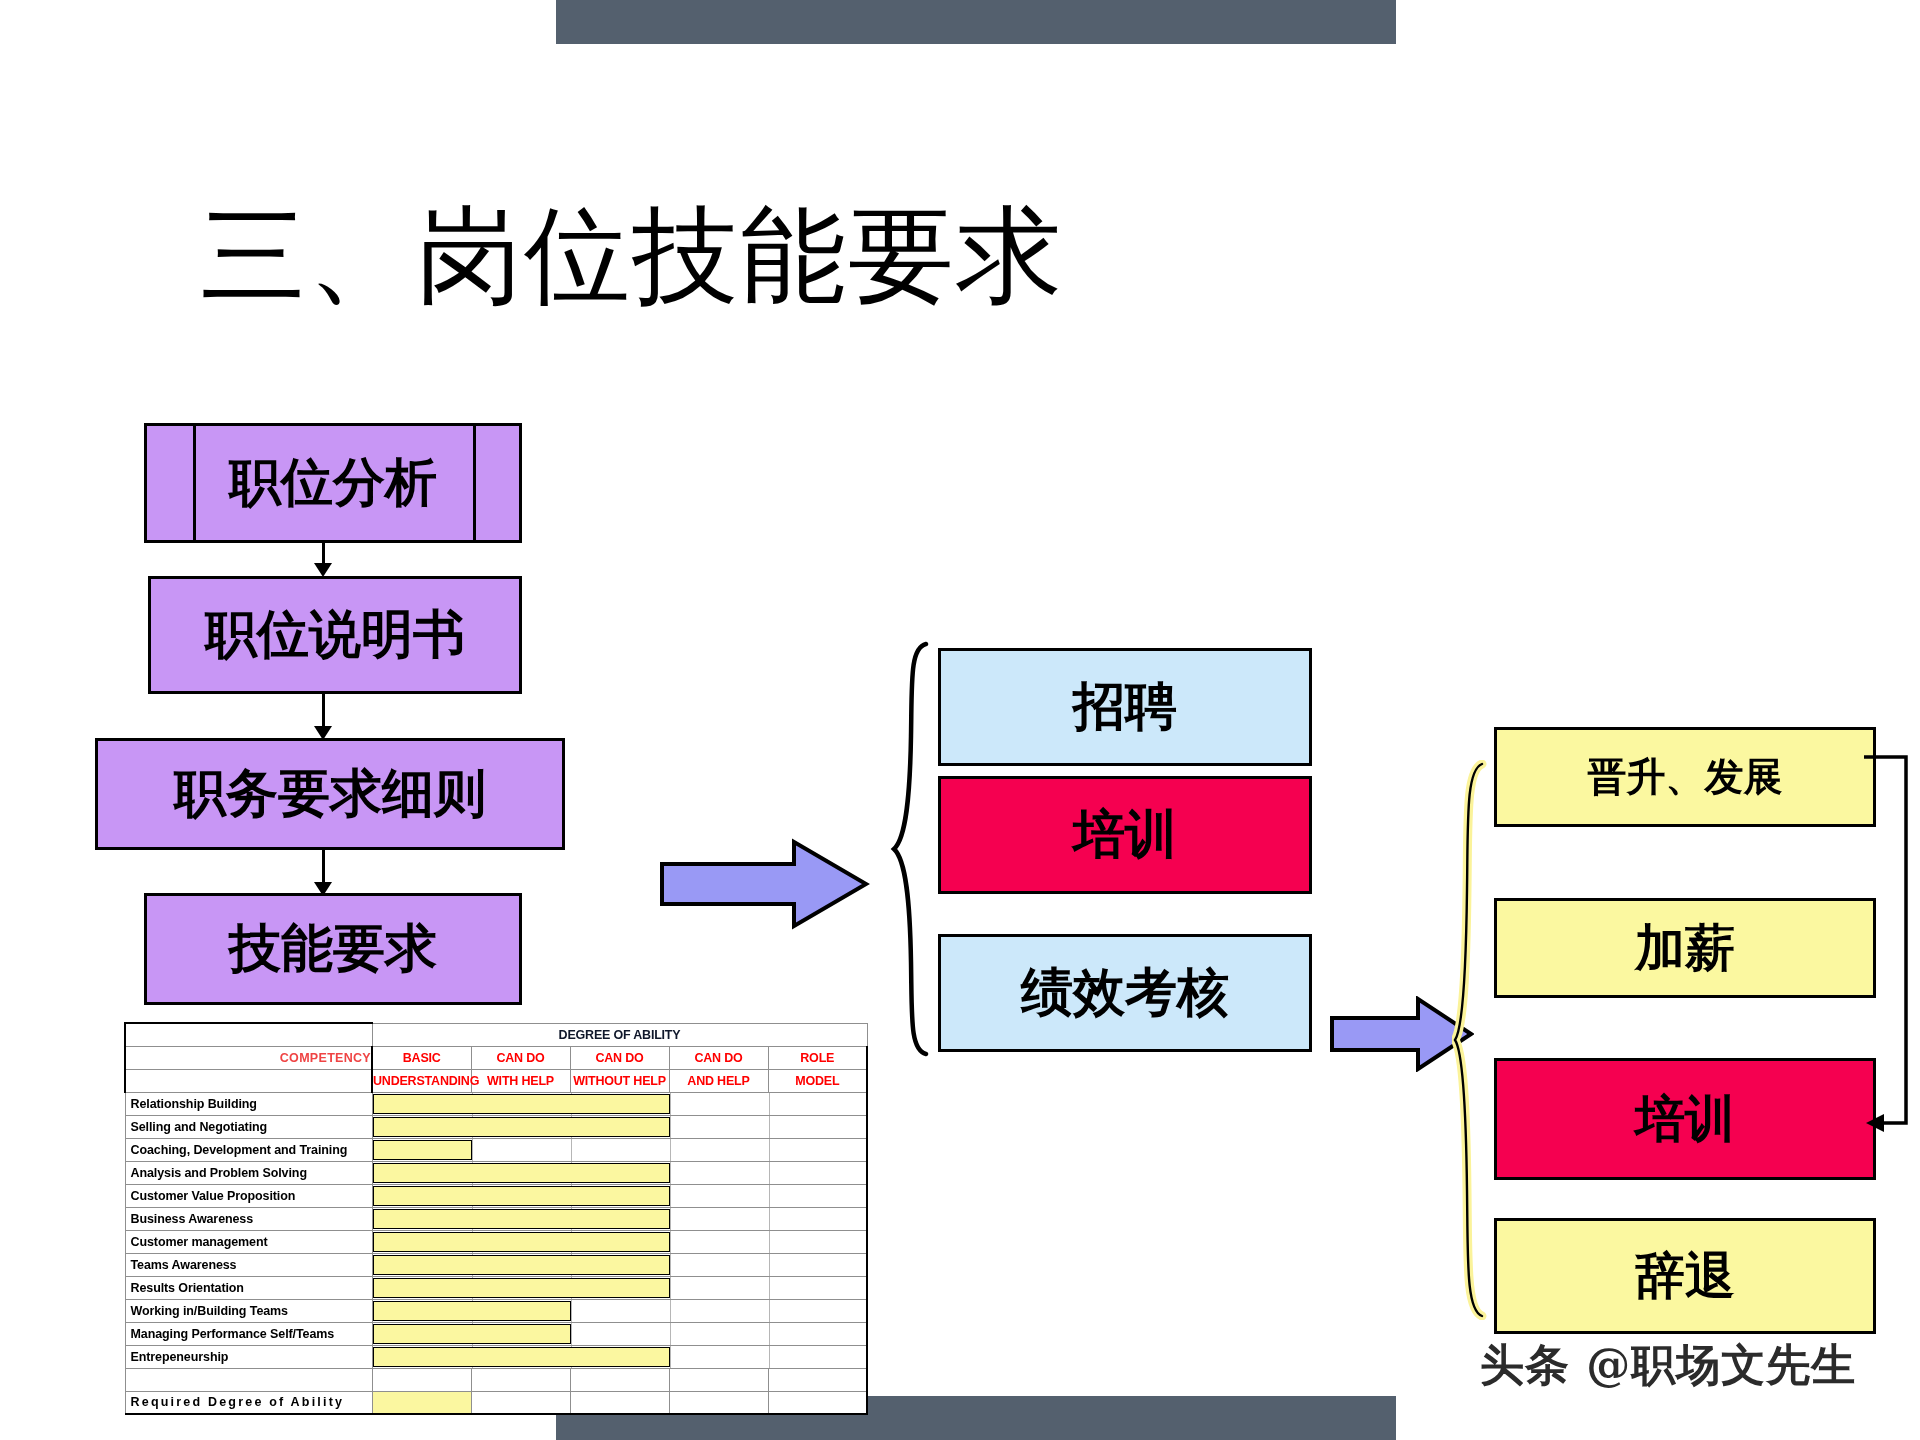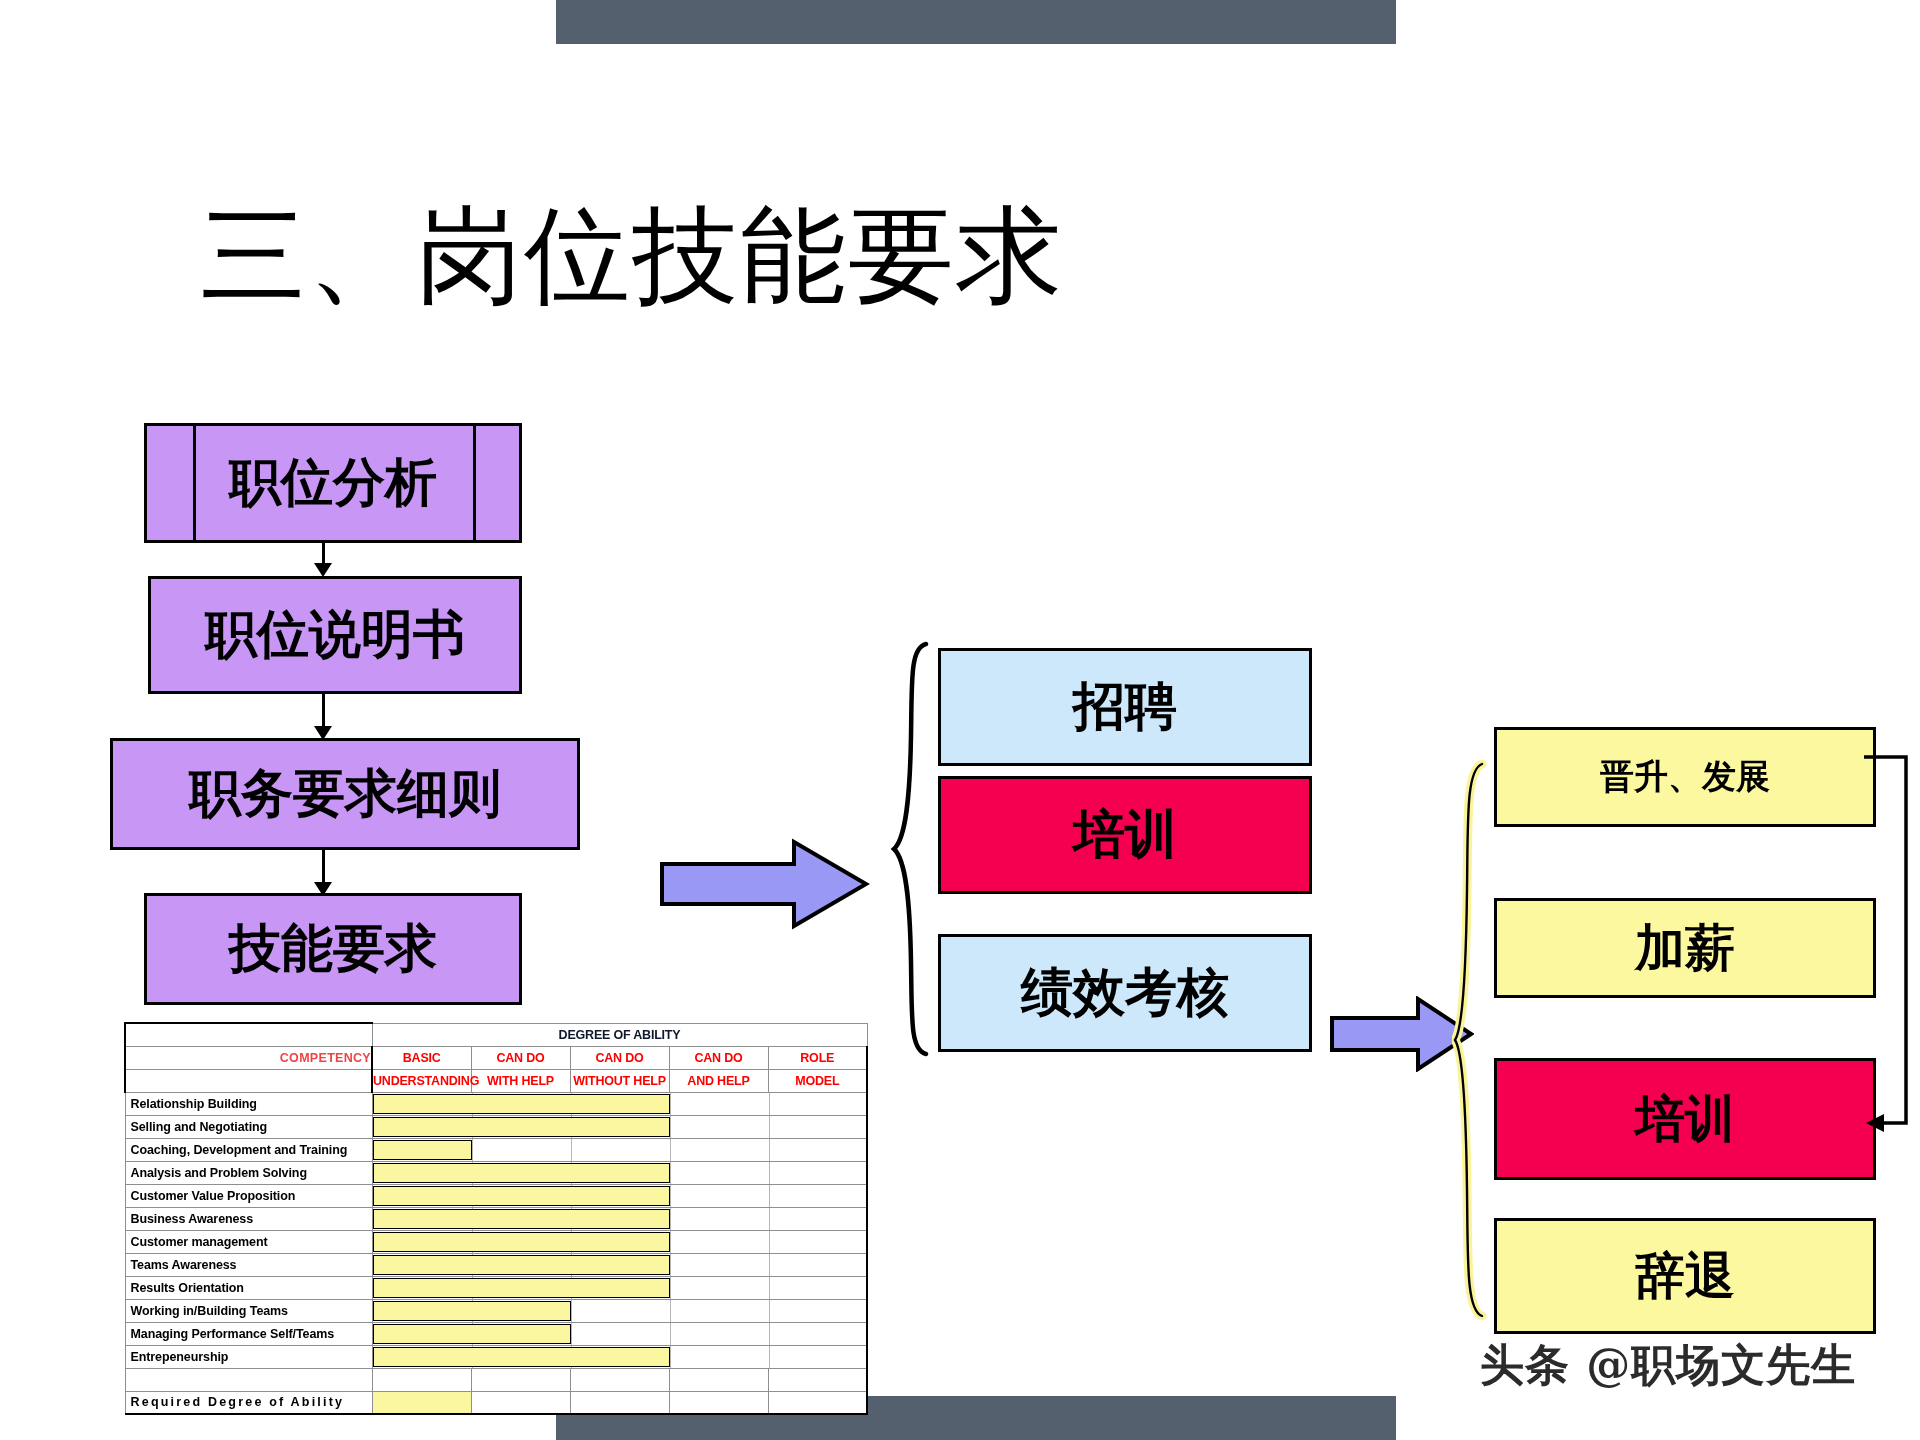--- a/index.html
+++ b/index.html
@@ -218,21 +218,21 @@
   </div>
   <div class="vline" style="left:322px; top:543px; height:22px;"></div>
   <div class="vhead" style="left:314px; top:563px;"></div>
 
   <div class="fbox purple" style="left:148px; top:576px; width:374px; height:118px; font-size:52px;">
     <span>职位说明书</span>
   </div>
   <div class="vline" style="left:322px; top:694px; height:38px;"></div>
   <div class="vhead" style="left:314px; top:726px;"></div>
 
-  <div class="fbox purple" style="left:110px; top:738px; width:470px; height:112px; font-size:52px;">
+  <div class="fbox purple" style="left:95px; top:738px; width:470px; height:112px; font-size:52px;">
     <span>职务要求细则</span>
   </div>
   <div class="vline" style="left:322px; top:850px; height:38px;"></div>
   <div class="vhead" style="left:314px; top:882px;"></div>
 
   <div class="fbox purple" style="left:144px; top:893px; width:378px; height:112px; font-size:52px;">
     <span>技能要求</span>
   </div>
 
   <svg class="blockarrow" style="left:660px; top:838px;" width="210" height="92" viewBox="0 0 210 92">
@@ -255,21 +255,21 @@
 
   <svg class="blockarrow" style="left:1330px; top:996px;" width="144" height="76" viewBox="0 0 144 76">
     <polygon points="2,22 88,22 88,3 141,38 88,73 88,54 2,54" fill="#9999f5" stroke="#000000" stroke-width="4" stroke-linejoin="miter"></polygon>
   </svg>
 
   <svg class="brace" style="left:1452px; top:760px;" width="36" height="560" viewBox="0 0 36 560">
     <path d="M30 4 C14 10, 16 60, 15 130 C14 212, 11 268, 3 280 C11 292, 14 348, 15 430 C16 500, 14 550, 30 556" fill="none" stroke="#fbf39a" stroke-width="9" stroke-linecap="round"></path>
     <path d="M30 4 C14 10, 16 60, 15 130 C14 212, 11 268, 3 280 C11 292, 14 348, 15 430 C16 500, 14 550, 30 556" fill="none" stroke="#000000" stroke-width="2.4" stroke-linecap="round"></path>
   </svg>
 
-  <div class="fbox yellowbox" style="left:1494px; top:727px; width:382px; height:100px; font-size:34px;">
+  <div class="fbox yellowbox" style="left:1494px; top:727px; width:382px; height:100px; font-size:39px;">
     <span>晋升、发展</span>
   </div>
   <div class="fbox yellowbox" style="left:1494px; top:898px; width:382px; height:100px; font-size:50px;">
     <span>加薪</span>
   </div>
   <div class="fbox crimson" style="left:1494px; top:1058px; width:382px; height:122px; font-size:50px;">
     <span>培训</span>
   </div>
   <div class="fbox yellowbox" style="left:1494px; top:1218px; width:382px; height:116px; font-size:50px;">
     <span>辞退</span>

